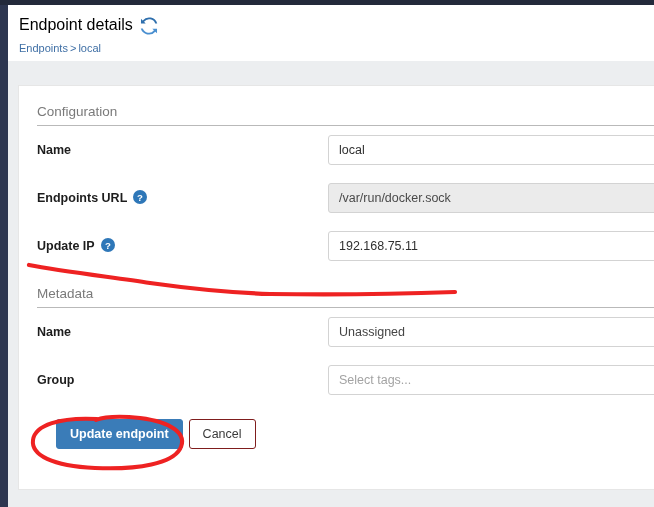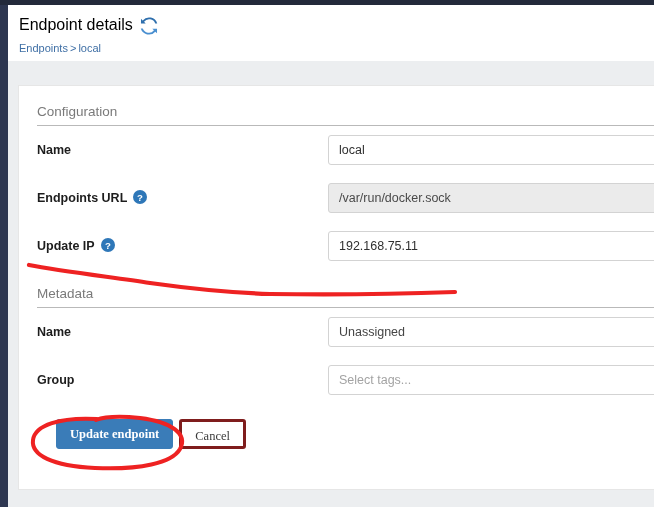--- a/index.html
+++ b/index.html
@@ -139,35 +139,35 @@
     align-items: center;
     gap: 6px;
     margin-top: 15px;
     padding-left: 19px;
   }
   .btn {
     box-sizing: border-box;
     height: 30px;
     border-radius: 3px;
     font-size: 12.5px;
-    font-family: Liberation Serif, serif;
+    font-family: Liberation Sans, sans-serif;
     cursor: pointer;
     padding: 0 13px;
     line-height: 28px;
     white-space: nowrap;
   }
   .btn-primary {
     background: #3a7cb8;
     border: 1px solid #3a7cb8;
     color: #ffffff;
     font-weight: bold;
   }
   .btn-default {
     background: #ffffff;
-    border: 3px solid #7f1d1d;
+    border: 1px solid #7f1d1d;
     color: #3a3a3a;
   }
 
   
   #annotations {
     position: absolute;
     top: 0; left: 0;
     width: 654px;
     height: 507px;
     pointer-events: none;

